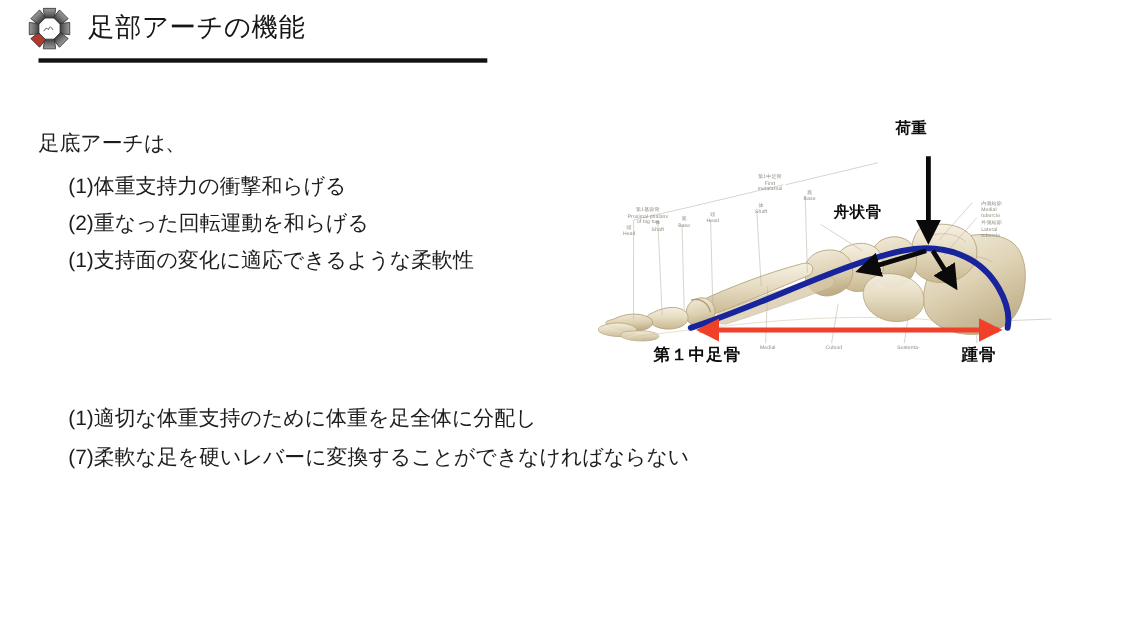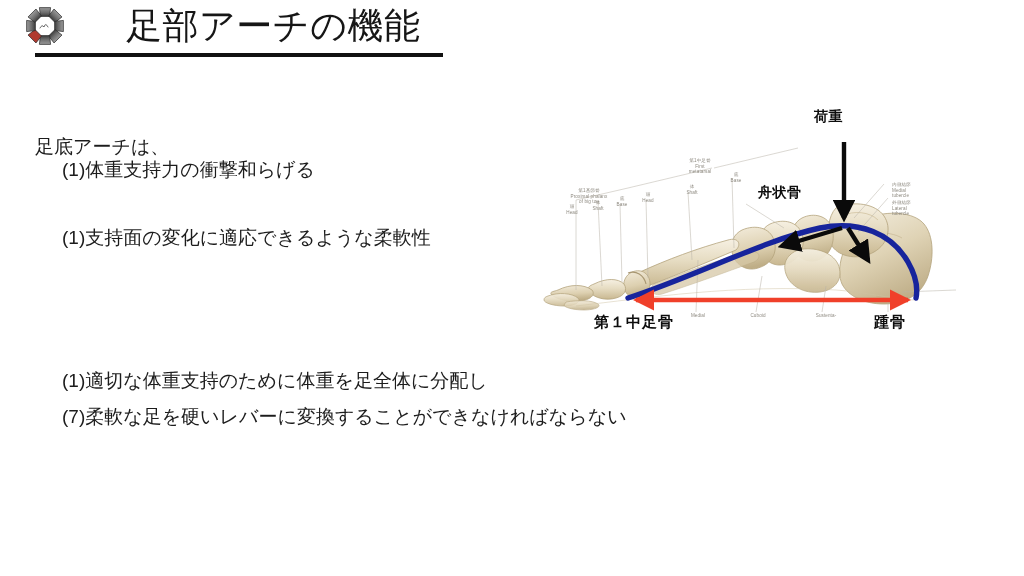--- a/index.html
+++ b/index.html
@@ -24,27 +24,26 @@
     width: 1024px; height: 70px;
   }
   #brand-logo {
     position: absolute;
     left: 22px; top: 6px;
     width: 46px; height: 40px;
   }
   #slide-title {
     position: absolute;
     left: 80px; top: 6px;
-    font-size: 36px;
+    font-size: 24px;
     line-height: 40px;
     font-weight: 500;
     color: #161616;
     letter-spacing: 0.5px;
     white-space: nowrap;
-    margin-left: 46px;
   }
   #title-rule {
     position: absolute;
     left: 35px; top: 53px;
     width: 408px; height: 4px;
     background: #111111;
   }
 
   
   #body-text {
@@ -60,21 +59,21 @@
     white-space: nowrap;
   }
   .para-item {
     position: absolute;
     font-size: 19px;
     line-height: 26px;
     color: #1c1c1c;
     white-space: nowrap;
   }
 
-  #block-a-lead { left: 35px; top: 134px; text-align: center; }
+  #block-a-lead { left: 35px; top: 118px; text-align: center; }
   #block-a-i1   { left: 62px; top: 157px; }
   #block-a-i2   { left: 62px; top: 191px; }
   #block-a-i3   { left: 62px; top: 225px; }
 
   #block-b-lead { left: 38px; top: 327px; }
   #block-b-i1   { left: 62px; top: 368px; }
   #block-b-i2   { left: 62px; top: 404px; }
 
   
   #foot-figure {
@@ -169,20 +168,21 @@
   </div>
 
   <div id="slide-title">足部アーチの機能</div>
   <div id="title-rule"></div>
 </div>
 
 <div id="body-text">
 
   <div class="para-lead" id="block-a-lead">足底アーチは、</div>
   <div class="para-item" id="block-a-i1">(1)体重支持力の衝撃和らげる</div>
+  <div class="para-item" id="block-a-i2">(2)重なった回転運動を和らげる</div>
   <div class="para-item" id="block-a-i3">(1)支持面の変化に適応できるような柔軟性</div>
 
   <div class="para-item" id="block-b-i1">(1)適切な体重支持のために体重を足全体に分配し</div>
   <div class="para-item" id="block-b-i2">(7)柔軟な足を硬いレバーに変換することができなければならない</div>
 </div>
 
 <div id="foot-figure">
 
   <svg id="foot-svg" width="476" height="250" viewBox="0 0 476 250" aria-hidden="true">
     <defs>

